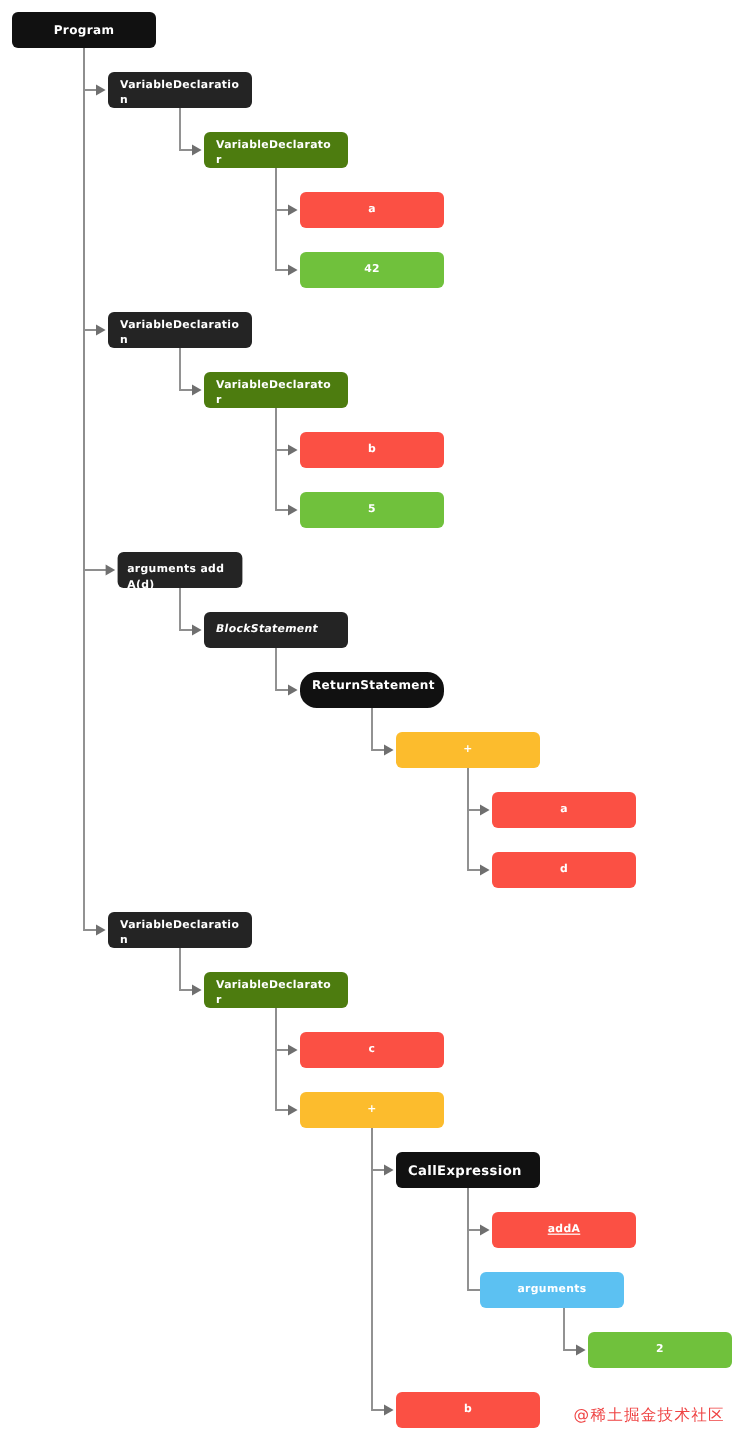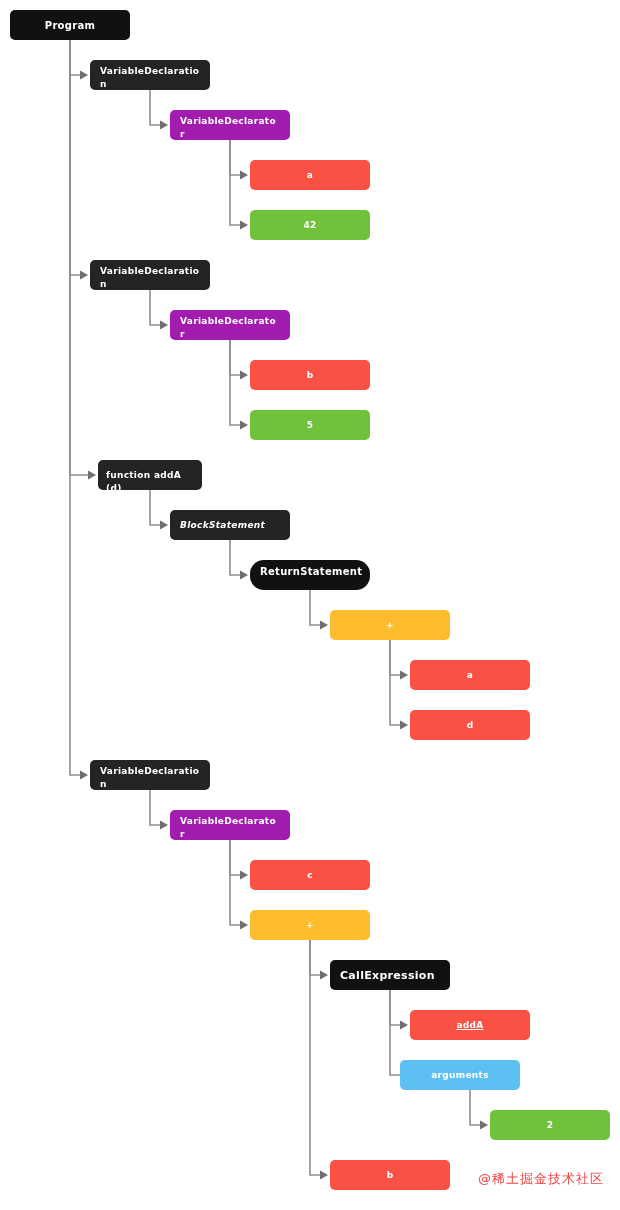--- a/index.html
+++ b/index.html
@@ -23,21 +23,21 @@
   }
   .node .lbl{
     display:block;
     width:100%;
     line-height:13px;
     word-break:break-all;
   }
   
   .t-black{background:#111111;}
   .t-dark{background:#242424;}
-  .t-gray{background:#a21caf;}
+  .t-gray{background:#4d7c0f;}
   .t-red{background:#fb5044;}
   .t-green{background:#70c13c;}
   .t-orange{background:#fcbc2d;}
   .t-blue{background:#5cc1f2;}
 
   
   .a-center .lbl{text-align:center;}
   .a-left .lbl{text-align:left;}
 
   .wm{
@@ -172,21 +172,21 @@
       <div class="node t-gray a-left" style="left: 170px; top: 310px; width: 120px; height: 30px; padding-top: 5px; padding-left: 10px; padding-right: 10px; font-size: 9px;">
         <span class="lbl">VariableDeclarator</span>
       </div>
       <div class="node t-red a-center" style="left: 250px; top: 360px; width: 120px; height: 30px; padding-top: 9px; padding-left: 10px; padding-right: 10px; font-size: 9px;">
         <span class="lbl">b</span>
       </div>
       <div class="node t-green a-center" style="left: 250px; top: 410px; width: 120px; height: 30px; padding-top: 9px; padding-left: 10px; padding-right: 10px; font-size: 9px;">
         <span class="lbl">5</span>
       </div>
       <div class="node t-dark a-left" style="left: 98px; top: 460px; width: 104px; height: 30px; padding-top: 9px; padding-left: 8px; padding-right: 8px; font-size: 9px;">
-        <span class="lbl">function addA(d)</span>
+        <span class="lbl">arguments addA(d)</span>
       </div>
       <div class="node t-dark a-left" style="left: 170px; top: 510px; width: 120px; height: 30px; padding-top: 9px; padding-left: 10px; padding-right: 10px; font-size: 9px; font-style: italic;">
         <span class="lbl">BlockStatement</span>
       </div>
       <div class="node t-black a-left" style="left: 250px; top: 560px; width: 120px; height: 30px; padding-top: 5px; padding-left: 10px; font-size: 10px; border-radius: 14px;">
         <span class="lbl">ReturnStatement</span>
       </div>
       <div class="node t-orange a-center" style="left: 330px; top: 610px; width: 120px; height: 30px; padding-top: 9px; padding-left: 10px; padding-right: 10px; font-size: 9px;">
         <span class="lbl">+</span>
       </div>

